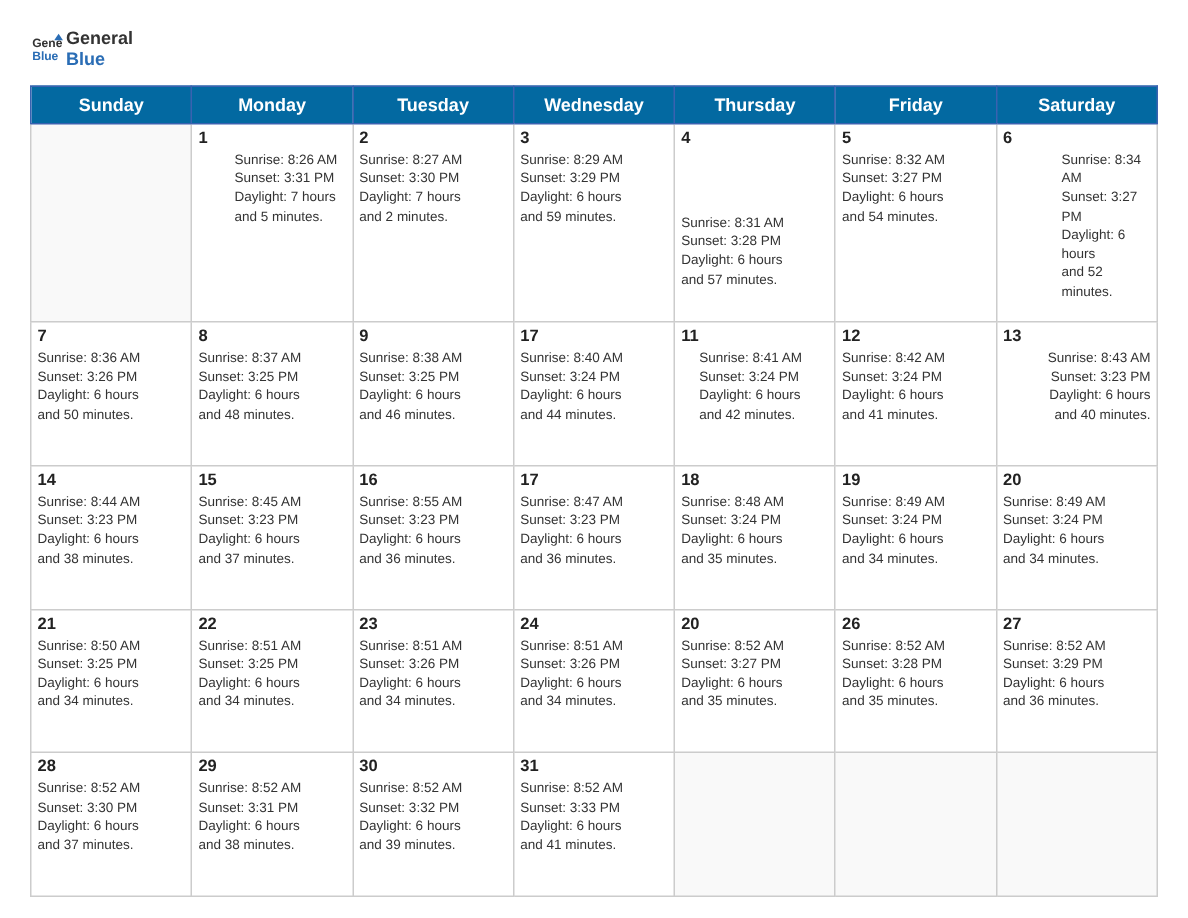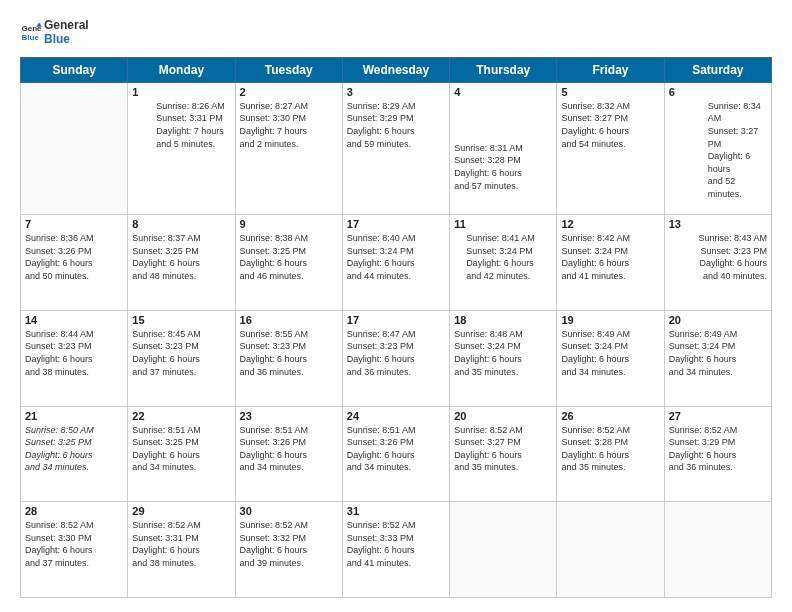--- a/index.html
+++ b/index.html
@@ -263,21 +263,21 @@
             <span class="day-num">20</span>
             <div class="day-info" style="white-space: pre-line;">Sunrise: 8:49 AM
 Sunset: 3:24 PM
 Daylight: 6 hours
 and 34 minutes.</div>
           </td>
         </tr>
         <tr>
           <td>
             <span class="day-num">21</span>
-            <div class="day-info" style="white-space: pre-line; font-style: italic;">Sunrise: 8:50 AM
+            <div class="day-info" style="white-space: pre-line;">Sunrise: 8:50 AM
 Sunset: 3:25 PM
 Daylight: 6 hours
 and 34 minutes.</div>
           </td>
           <td>
             <span class="day-num">22</span>
             <div class="day-info" style="white-space: pre-line;">Sunrise: 8:51 AM
 Sunset: 3:25 PM
 Daylight: 6 hours
 and 34 minutes.</div>

